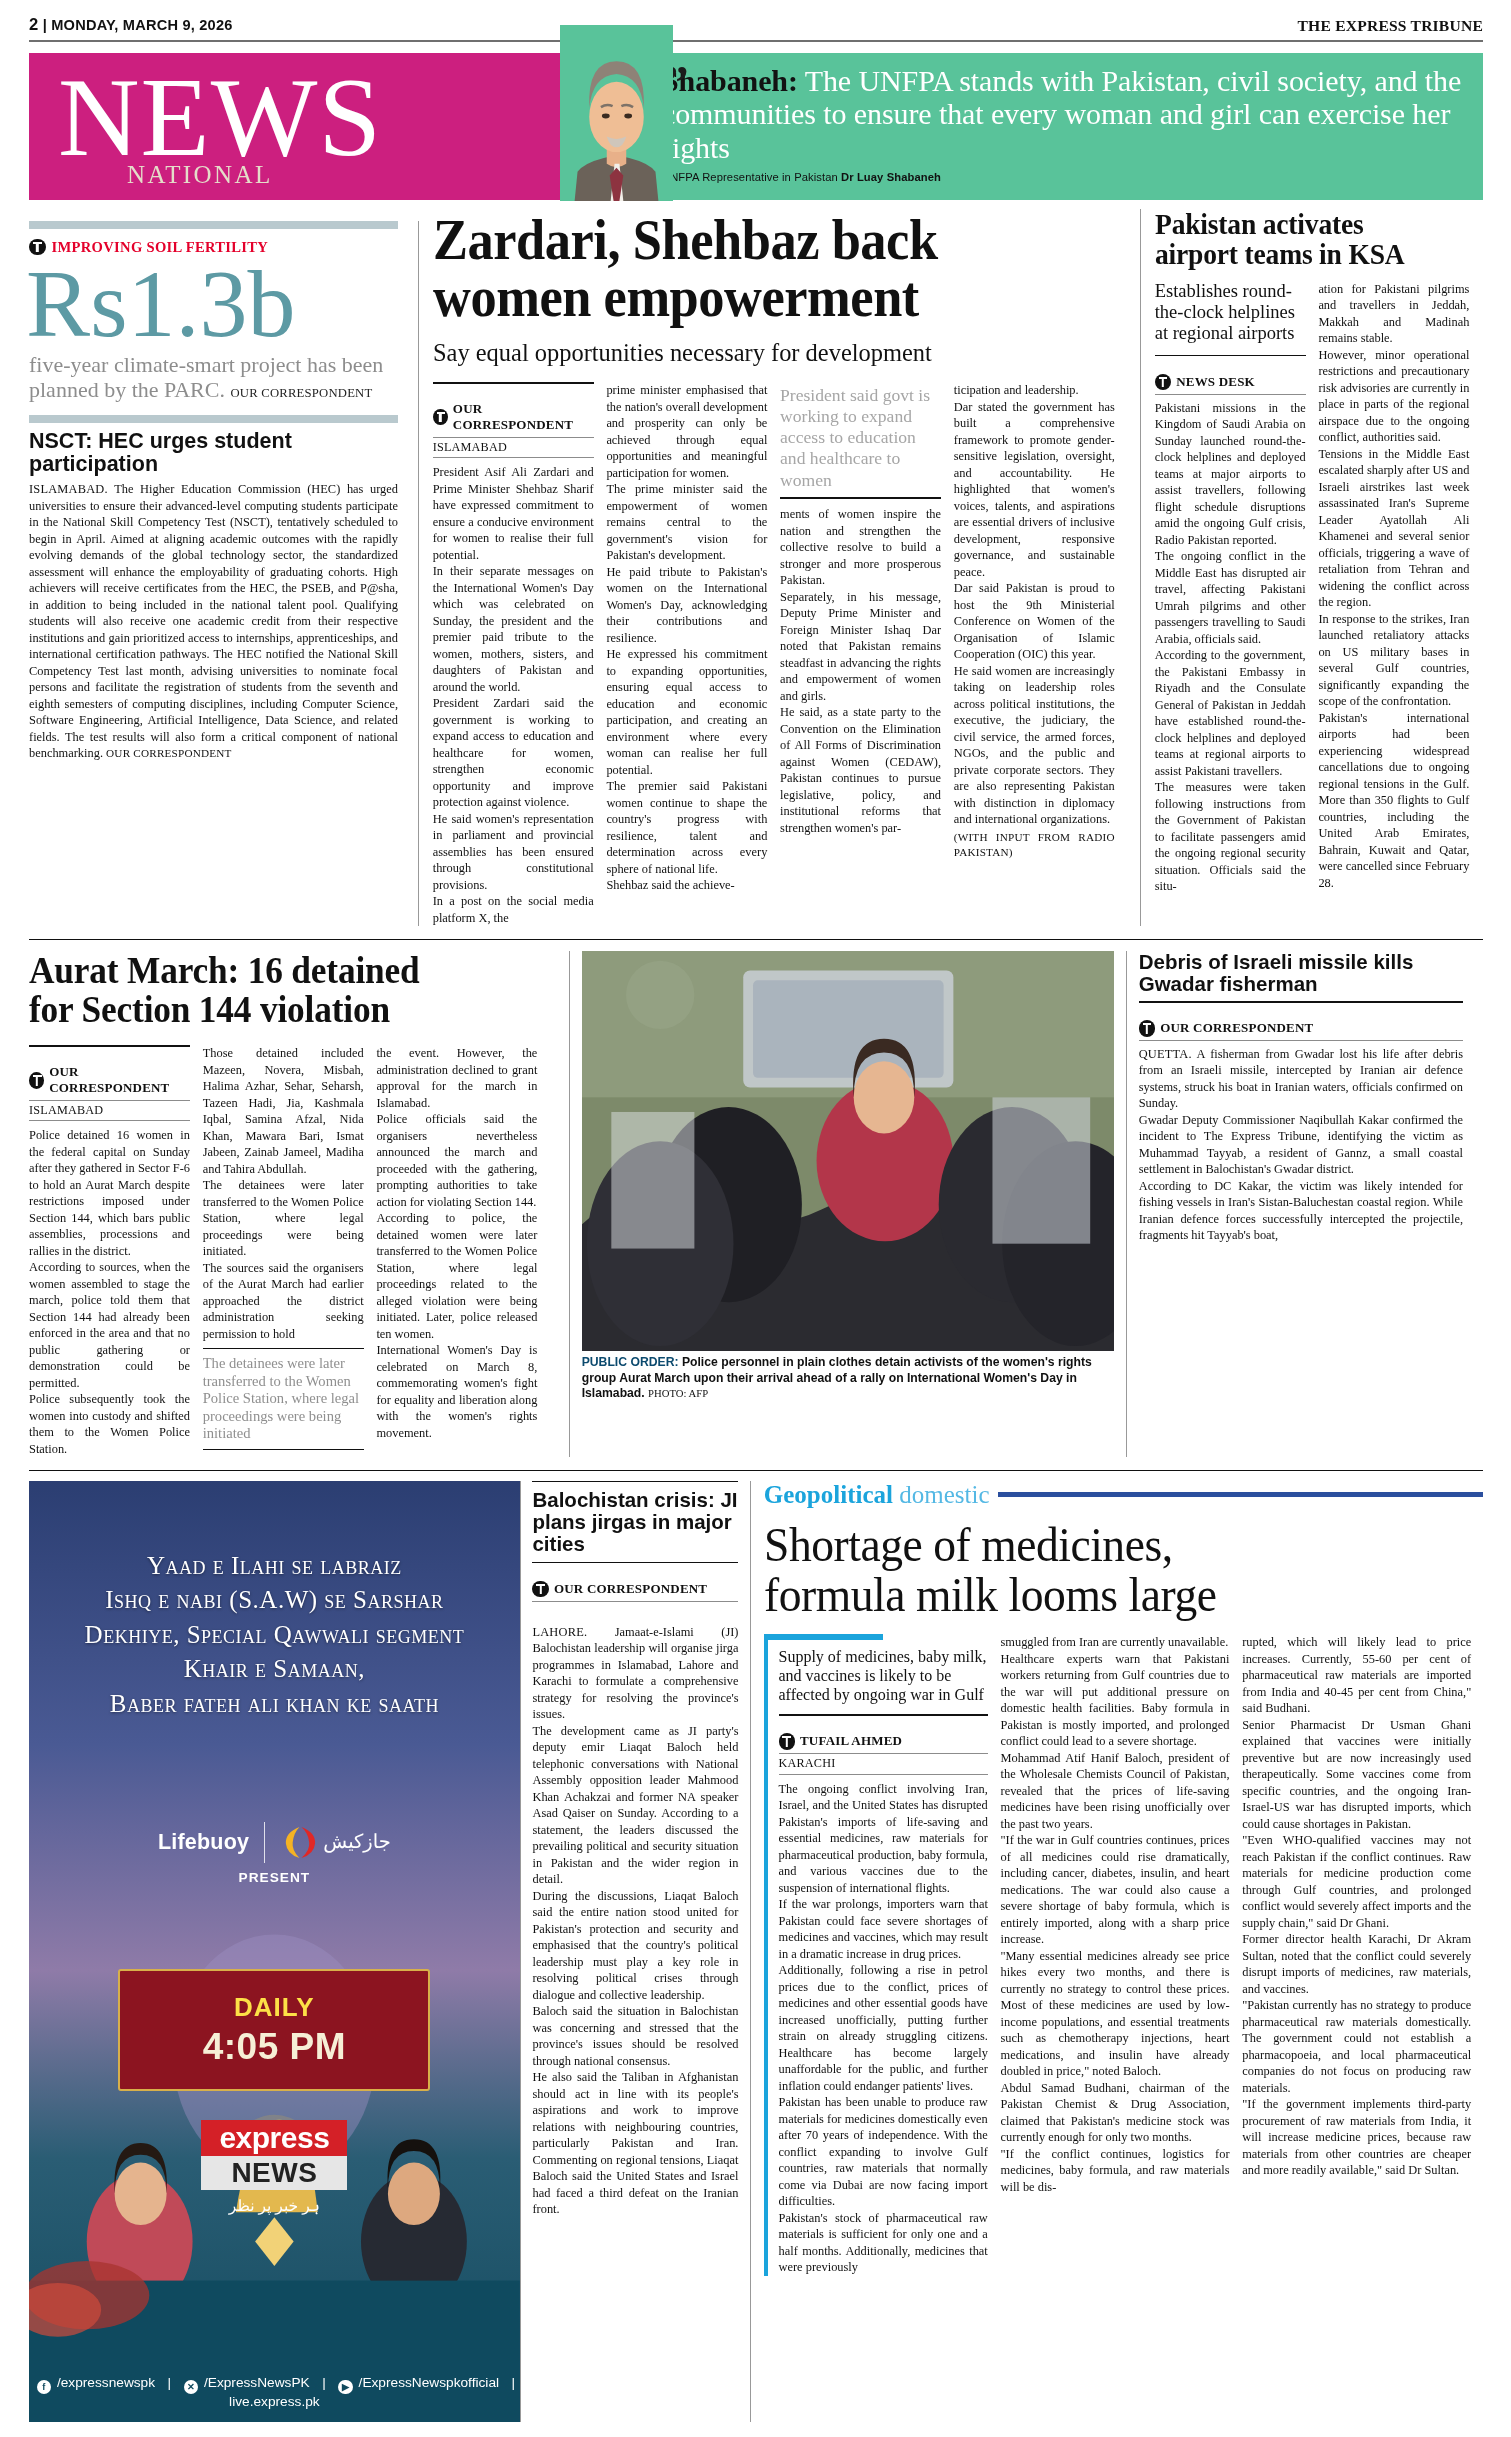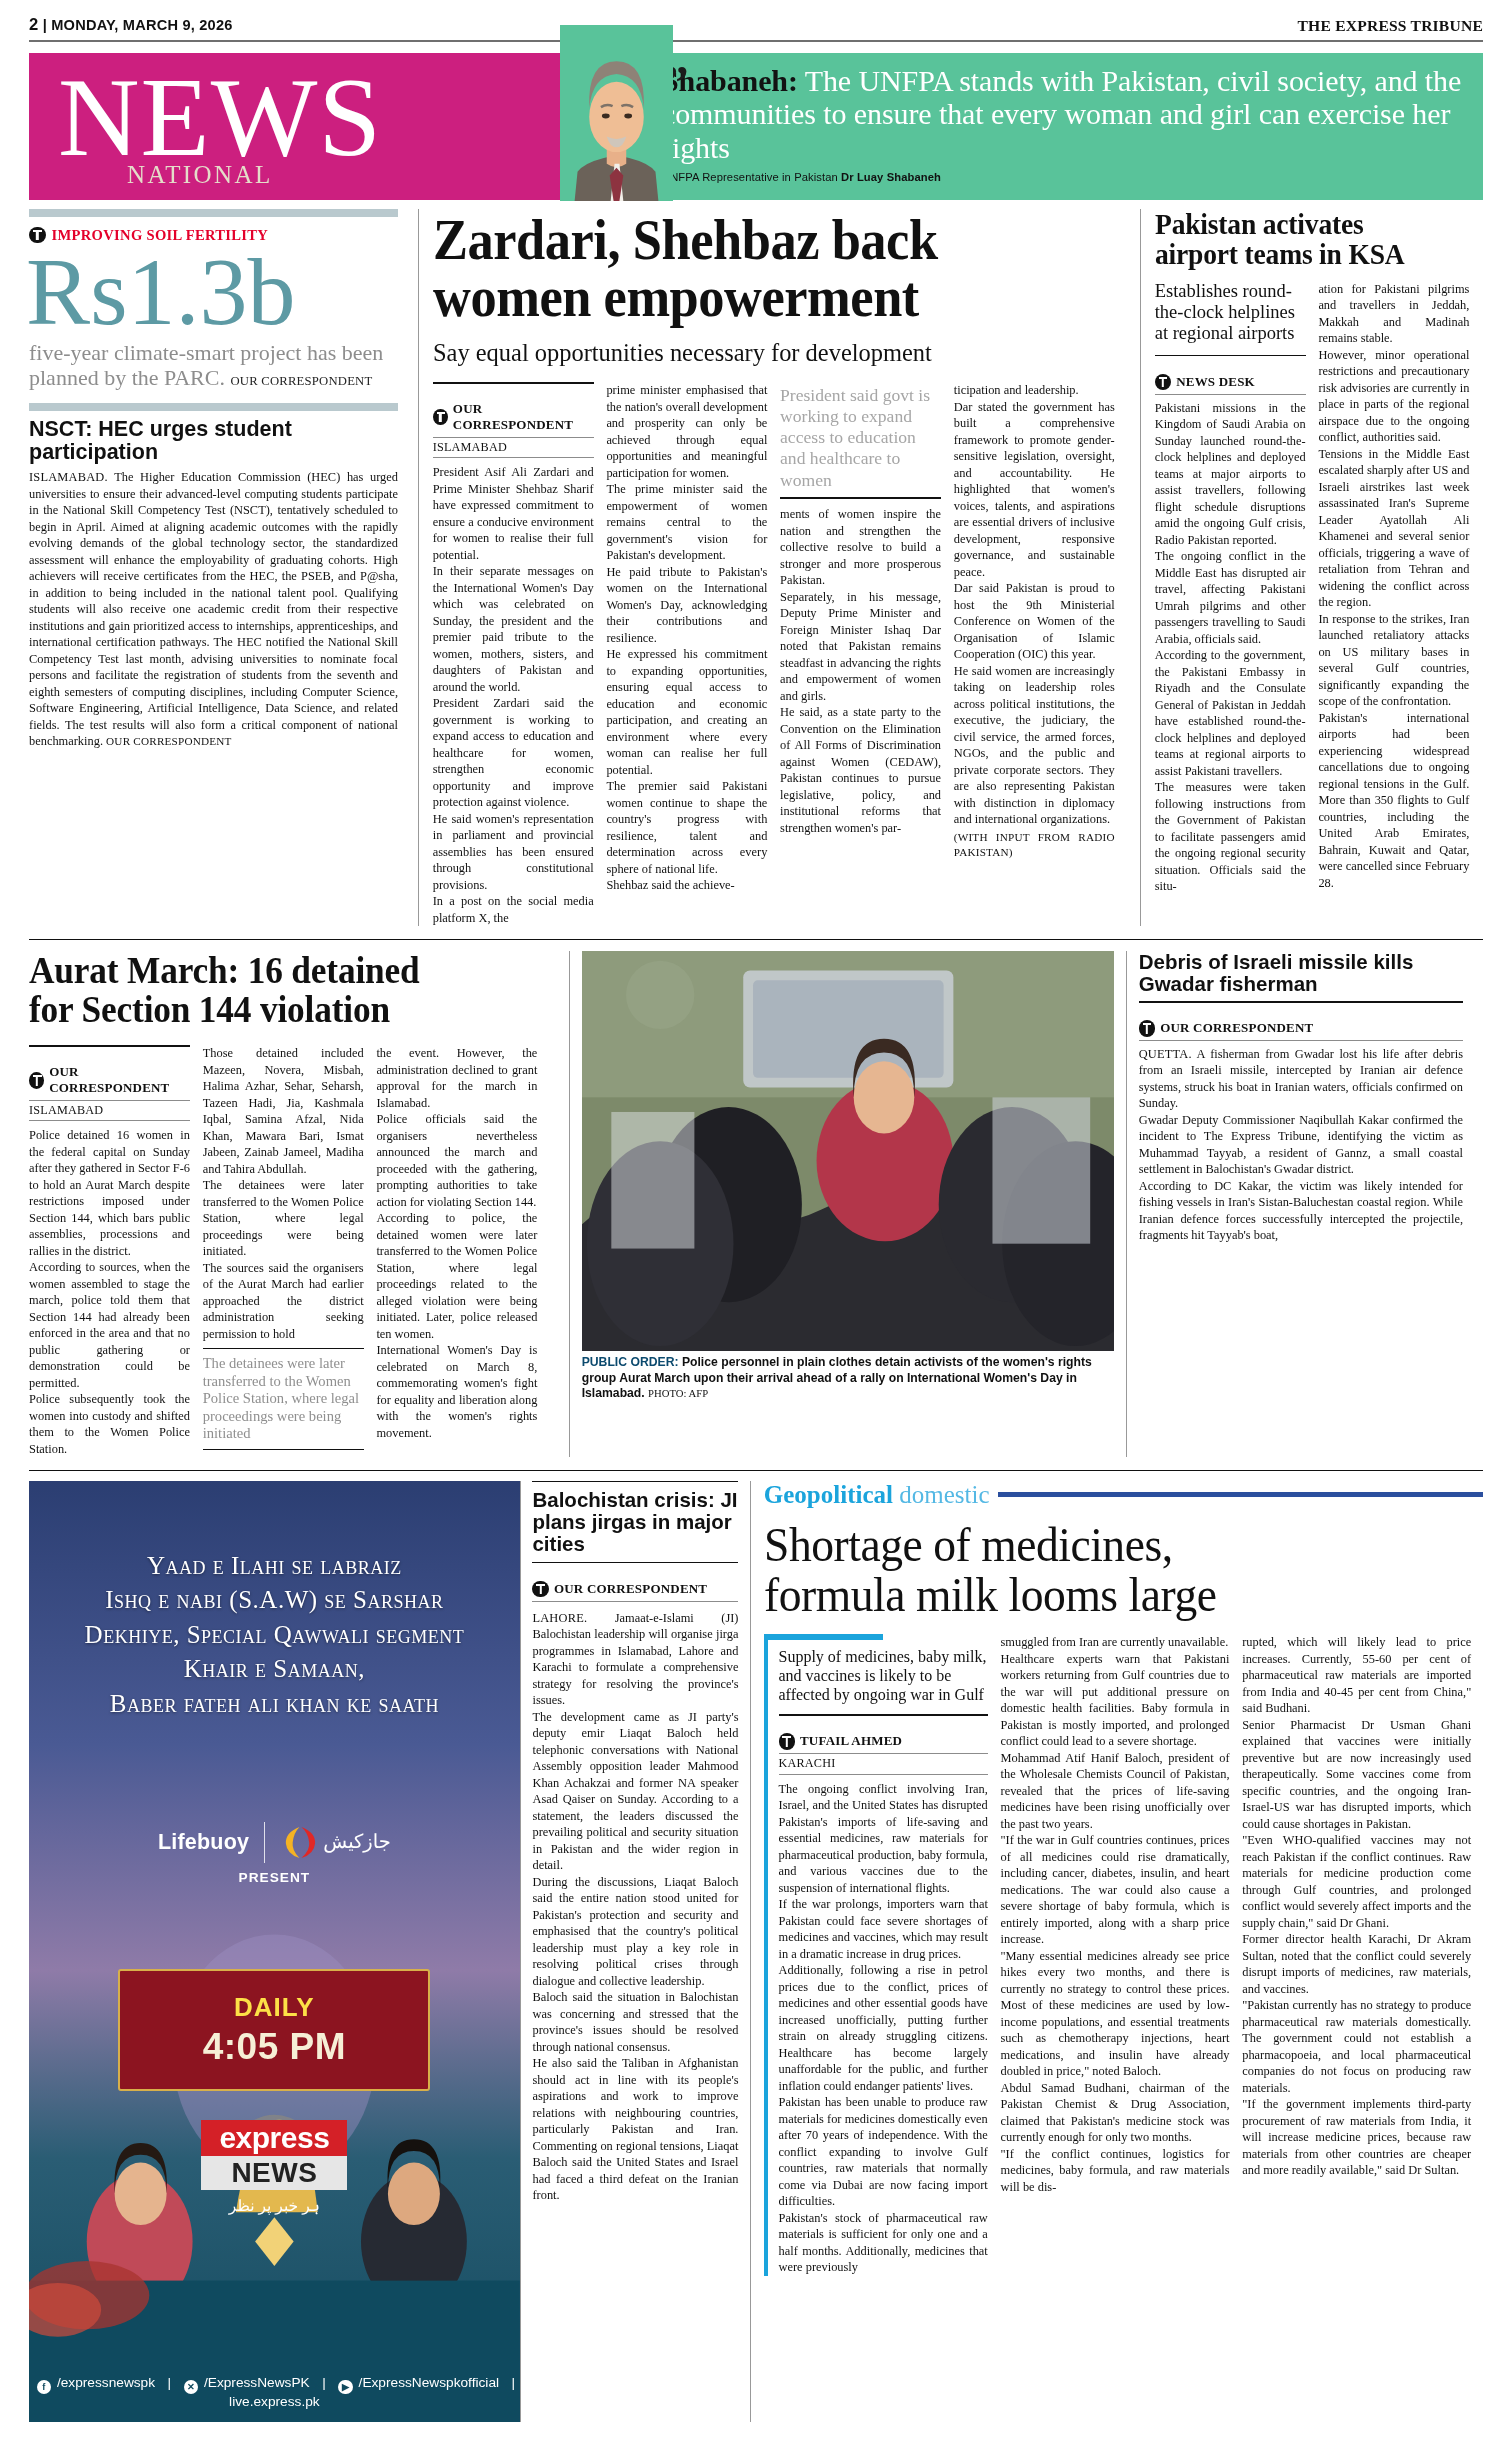--- a/index.html
+++ b/index.html
@@ -46,21 +46,21 @@
                 letter-spacing:0.1px; }
   .quote-attr b{ font-weight:700; }
   .portrait { position:absolute; left:0; top:-28px; width:113px; height:176px; z-index:5; }
 
   
   .hr { background:#111; height:1.5px; width:100%; }
   .hr-grey { background:#b9c9ce; height:7.8px; }
 
   
   .top-grid { display:flex; gap:0; margin-top:8.8px; }
-  .col-left { width:390px; padding-right:20px; border-right:1px solid #999; }
+  .col-left { width:390px; padding-right:20px; border-right:1px solid #999;margin-top:12px; }
   .col-mid  { width:722px; padding:0 13.7px; border-right:1px solid #999; }
   .col-right{ width:342px; padding-left:13.7px; }
 
   
   .kicker { display:flex; align-items:center; gap:5.9px; margin-top:9.8px; }
   .tlogo { width:16.6px; height:16.6px; border-radius:50%; background:#111; position:relative;
            display:inline-block; }
   .tlogo:after { content:""; position:absolute; left:50%; top:2.9px; width:2.4px; height:10.7px;
                  background:#fff; transform:translateX(-50%); }
   .tlogo:before { content:""; position:absolute; left:3.9px; top:2.9px; width:8.8px; height:2.4px;
@@ -468,21 +468,21 @@
 
     <div class="bot-mid">
       <div class="hr"></div>
       <div class="dh" style="margin-top:6.8px">Balochistan crisis: JI plans jirgas in major cities</div>
       <div class="byline-rule" style="margin-top:6.8px"></div>
       <div class="byline">
         <span class="tlogo"></span>
         <span class="byline-name">OUR CORRESPONDENT</span>
       </div>
       <div class="byline-rule2"></div>
-      <div class="body-txt" style="margin-top:8px">
+      <div class="body-txt" style="margin-top:22px">
         <span class="dateline">LAHORE.</span>
         <span style="white-space:pre-line">Jamaat-e-Islami (JI) Balochistan leadership will organise jirga programmes in Islamabad, Lahore and Karachi to formulate a comprehensive strategy for resolving the province's issues.
 The development came as JI party's deputy emir Liaqat Baloch held telephonic conversations with National Assembly opposition leader Mahmood Khan Achakzai and former NA speaker Asad Qaiser on Sunday. According to a statement, the leaders discussed the prevailing political and security situation in Pakistan and the wider region in detail.
 During the discussions, Liaqat Baloch said the entire nation stood united for Pakistan's protection and security and emphasised that the country's political leadership must play a key role in resolving political crises through dialogue and collective leadership.
 Baloch said the situation in Balochistan was concerning and stressed that the province's issues should be resolved through national consensus.
 He also said the Taliban in Afghanistan should act in line with its people's aspirations and work to improve relations with neighbouring countries, particularly Pakistan and Iran. Commenting on regional tensions, Liaqat Baloch said the United States and Israel had faced a third defeat on the Iranian front.</span>
       </div>
     </div>
 
     <div class="bot-right">

